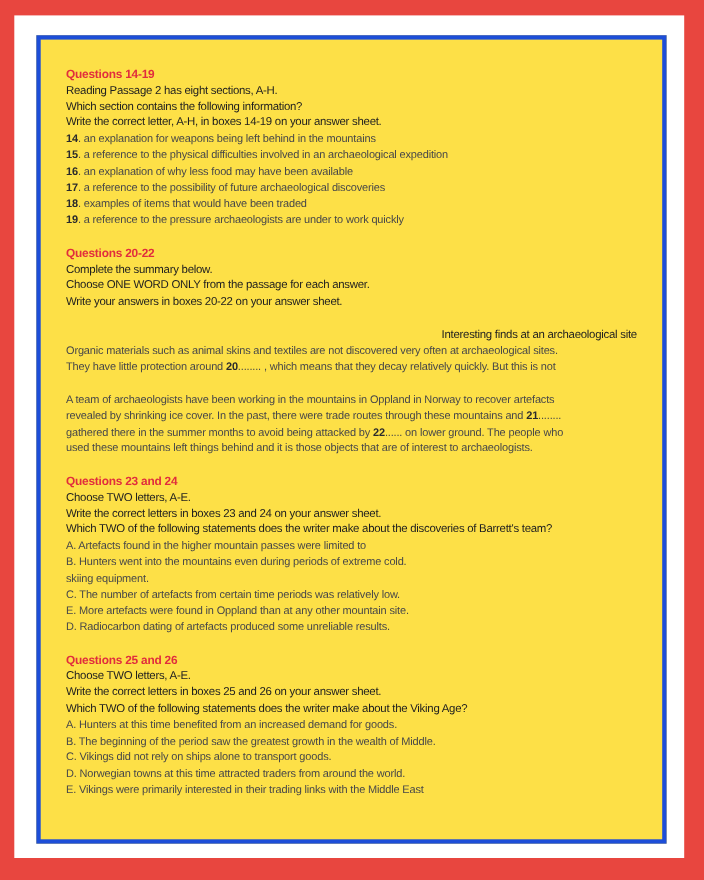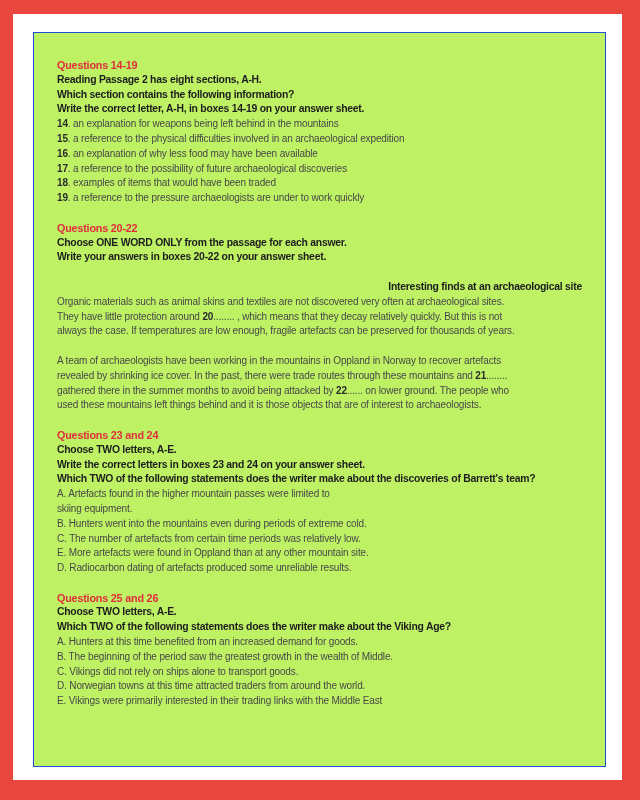--- a/index.html
+++ b/index.html
@@ -10,34 +10,34 @@
     position:relative;
   }
   .page {
     position:absolute;
     left:13px; top:14px; right:18px; bottom:20px;
     background:#ffffff;
   }
   .panel {
     position:absolute;
     left:20px; top:18px; right:16px; bottom:13px;
-    border:1px solid #1d4ed8;
-    background:#bef264;
+    border:4px solid #1d4ed8;
+    background:#fde047;
     padding:25px 23px 28px 23px;
   }
   .line {
     height:14.8px;
     line-height:14.8px;
     white-space:nowrap;
     font-size:10px;
     letter-spacing:-0.15px;
     color:#474749;
   }
   .b {
-    font-weight:bold;
+    font-weight:normal;
     font-size:10.4px;
     letter-spacing:-0.25px;
     color:#1d1d1f;
   }
   .h {
     font-weight:bold;
     font-size:10.8px;
     letter-spacing:-0.2px;
     color:#e12d3d;
   }
@@ -58,54 +58,55 @@
     <div class="line"><span class="num">14</span><span>. an explanation for weapons being left behind in the mountains</span></div>
     <div class="line"><span class="num">15</span><span>. a reference to the physical difficulties involved in an archaeological expedition</span></div>
     <div class="line"><span class="num">16</span><span>. an explanation of why less food may have been available</span></div>
     <div class="line"><span class="num">17</span><span>. a reference to the possibility of future archaeological discoveries</span></div>
     <div class="line"><span class="num">18</span><span>. examples of items that would have been traded</span></div>
     <div class="line"><span class="num">19</span><span>. a reference to the pressure archaeologists are under to work quickly</span></div>
 
     <div class="gap"></div>
 
     <div class="line h">Questions 20-22</div>
+    <div class="line b">Complete the summary below.</div>
     <div class="line b">Choose ONE WORD ONLY from the passage for each answer.</div>
     <div class="line b">Write your answers in boxes 20-22 on your answer sheet.</div>
 
     <div class="gap"></div>
 
     <div class="line b center">Interesting finds at an archaeological site</div>
     <div class="line">Organic materials such as animal skins and textiles are not discovered very often at archaeological sites.</div>
     <div class="line"><span>They have little protection around </span><span class="num">20</span><span>........ , which means that they decay relatively quickly. But this is not</span></div>
-    <div class="line">always the case. If temperatures are low enough, fragile artefacts can be preserved for thousands of years.</div>
 
     <div class="gap"></div>
 
     <div class="line">A team of archaeologists have been working in the mountains in Oppland in Norway to recover artefacts</div>
     <div class="line"><span>revealed by shrinking ice cover. In the past, there were trade routes through these mountains and </span><span class="num">21</span><span>........</span></div>
     <div class="line"><span>gathered there in the summer months to avoid being attacked by </span><span class="num">22</span><span>...... on lower ground. The people who</span></div>
     <div class="line">used these mountains left things behind and it is those objects that are of interest to archaeologists.</div>
 
     <div class="gap"></div>
 
     <div class="line h">Questions 23 and 24</div>
     <div class="line b">Choose TWO letters, A-E.</div>
     <div class="line b">Write the correct letters in boxes 23 and 24 on your answer sheet.</div>
     <div class="line b">Which TWO of the following statements does the writer make about the discoveries of Barrett's team?</div>
     <div class="line">A. Artefacts found in the higher mountain passes were limited to</div>
+    <div class="line">B. Hunters went into the mountains even during periods of extreme cold.</div>
     <div class="line">skiing equipment.</div>
-    <div class="line">B. Hunters went into the mountains even during periods of extreme cold.</div>
     <div class="line">C. The number of artefacts from certain time periods was relatively low.</div>
     <div class="line">E. More artefacts were found in Oppland than at any other mountain site.</div>
     <div class="line">D. Radiocarbon dating of artefacts produced some unreliable results.</div>
 
     <div class="gap"></div>
 
     <div class="line h">Questions 25 and 26</div>
     <div class="line b">Choose TWO letters, A-E.</div>
+    <div class="line b">Write the correct letters in boxes 25 and 26 on your answer sheet.</div>
     <div class="line b">Which TWO of the following statements does the writer make about the Viking Age?</div>
     <div class="line">A. Hunters at this time benefited from an increased demand for goods.</div>
     <div class="line">B. The beginning of the period saw the greatest growth in the wealth of Middle.</div>
     <div class="line">C. Vikings did not rely on ships alone to transport goods.</div>
     <div class="line">D. Norwegian towns at this time attracted traders from around the world.</div>
     <div class="line">E. Vikings were primarily interested in their trading links with the Middle East</div>
 
   </div>
 </div>
 

